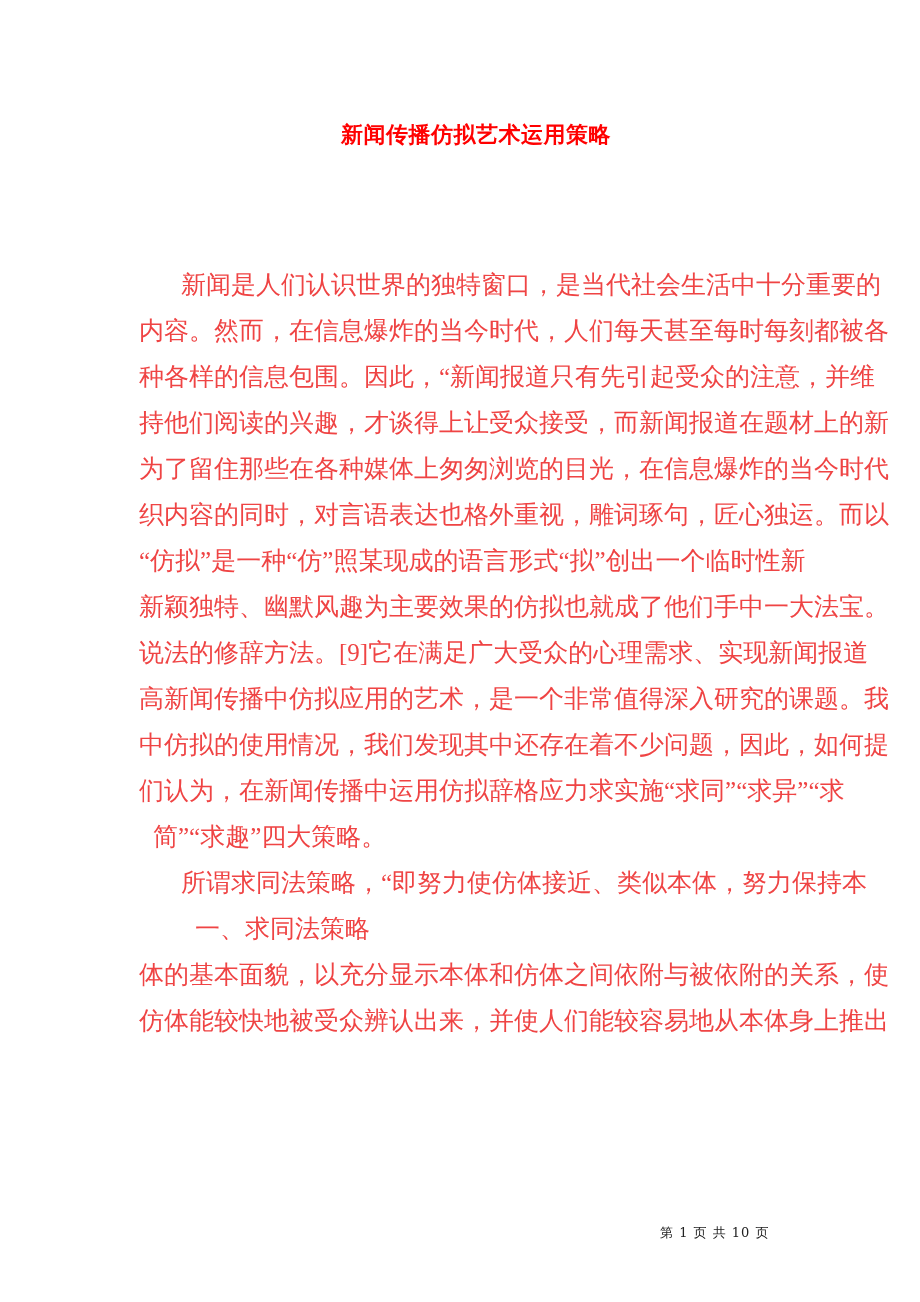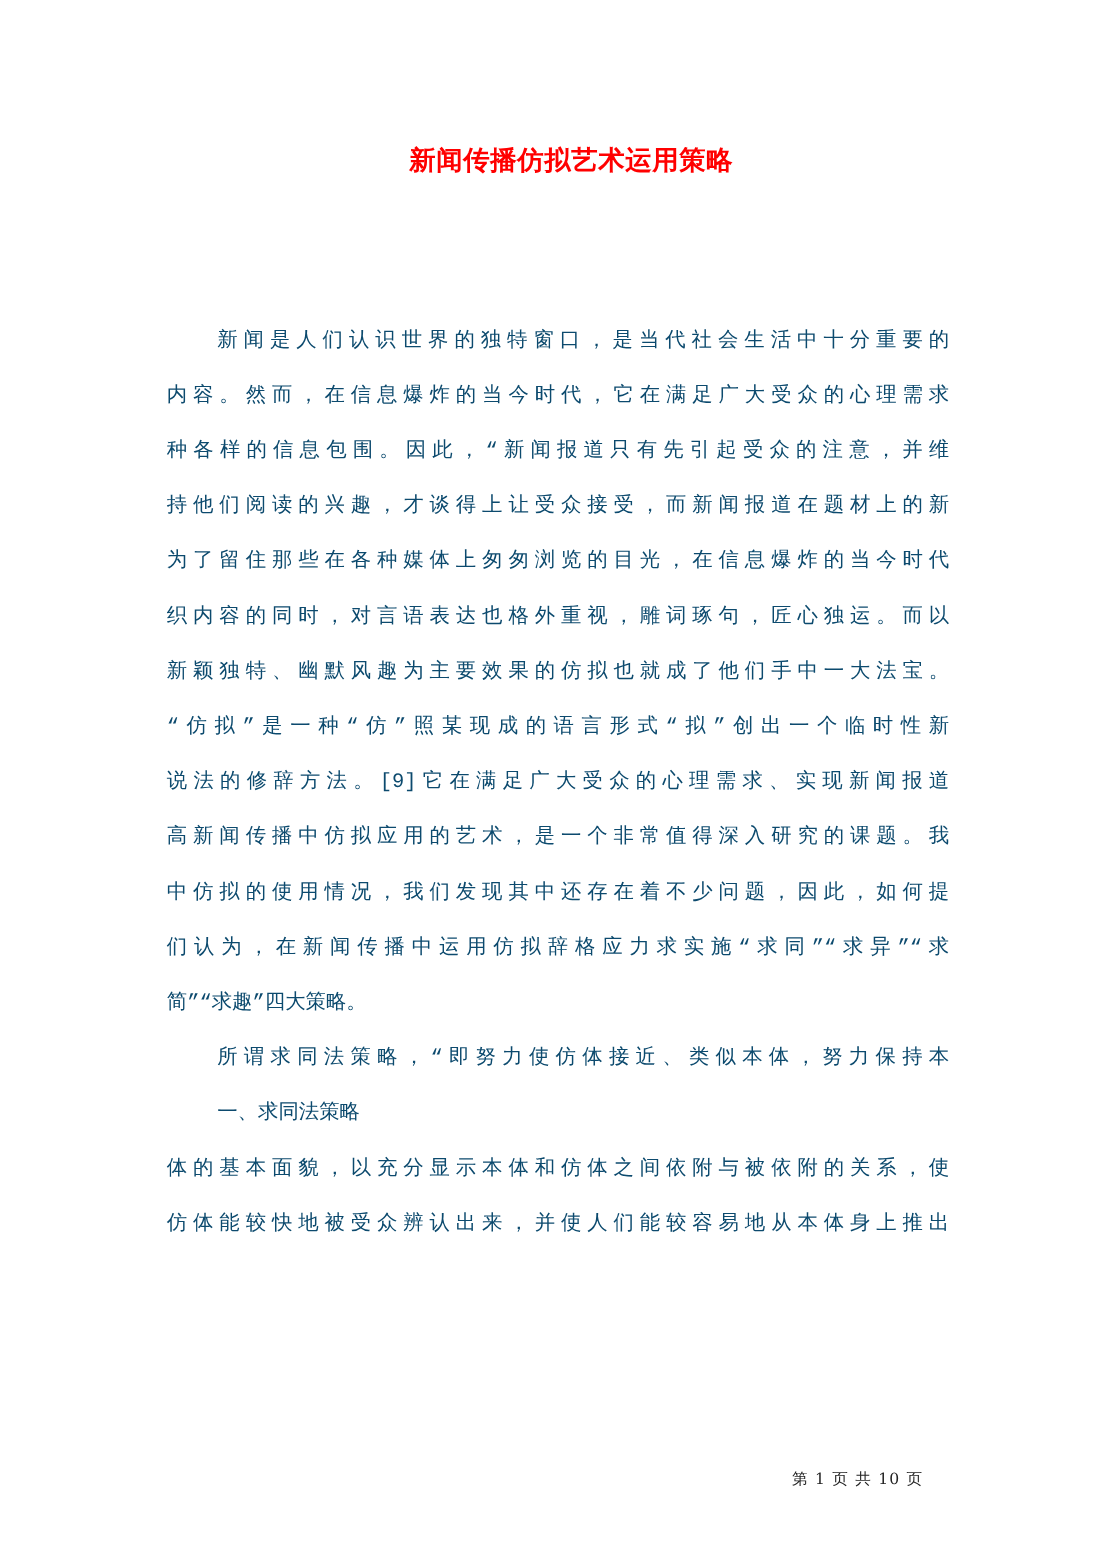--- a/index.html
+++ b/index.html
@@ -7,48 +7,48 @@
   .page { position: absolute; left: 0; top: 0; width: 920px; height: 1302px; background: #fff; }
   .title {
     position: absolute; left: 16px; width: 920px; top: 118px;
     text-align: center; color: #ff0000;
     font-family: "DejaVu Serif", "Liberation Serif", serif;
     font-size: 22px; font-weight: bold; letter-spacing: 0.5px;
     line-height: 32px;
   }
   .body {
     position: absolute; left: 139px; top: 262px; width: 652px;
-    font-family: Liberation Mono, monospace;
-    font-size: 17px; color: #0c4a6e;
+    font-family: Liberation Serif, serif;
+    font-size: 25px; color: #ef4444;
     line-height: 46px;
   }
   .line { display: block; white-space: nowrap; height: 46px; text-align: justify; text-align-last: justify; }
-  .line.last { text-align-last: left; }
+  .line.last { text-align-last: left; margin-left: 14px; }
   .line.indent { padding-left: 42px; }
   .footer {
     position: absolute; top: 1224px; left: 660px; width: 140px;
     font-family: "DejaVu Serif", "Liberation Serif", serif;
     font-size: 13px; color: #222; text-align: left; letter-spacing: 1px;
   }
 </style>
 </head>
 <body>
 
 <div class="page">
   <div class="title">新闻传播仿拟艺术运用策略</div>
 
   <div class="body">
     <span class="line indent">新闻是人们认识世界的独特窗口，是当代社会生活中十分重要的</span>
-    <span class="line">内容。然而，在信息爆炸的当今时代，它在满足广大受众的心理需求</span>
+    <span class="line">内容。然而，在信息爆炸的当今时代，人们每天甚至每时每刻都被各</span>
     <span class="line">种各样的信息包围。因此，“新闻报道只有先引起受众的注意，并维</span>
     <span class="line">持他们阅读的兴趣，才谈得上让受众接受，而新闻报道在题材上的新</span>
     <span class="line">为了留住那些在各种媒体上匆匆浏览的目光，在信息爆炸的当今时代</span>
     <span class="line">织内容的同时，对言语表达也格外重视，雕词琢句，匠心独运。而以</span>
+    <span class="line">“仿拟”是一种“仿”照某现成的语言形式“拟”创出一个临时性新</span>
     <span class="line">新颖独特、幽默风趣为主要效果的仿拟也就成了他们手中一大法宝。</span>
-    <span class="line">“仿拟”是一种“仿”照某现成的语言形式“拟”创出一个临时性新</span>
     <span class="line">说法的修辞方法。[9]它在满足广大受众的心理需求、实现新闻报道</span>
     <span class="line">高新闻传播中仿拟应用的艺术，是一个非常值得深入研究的课题。我</span>
     <span class="line">中仿拟的使用情况，我们发现其中还存在着不少问题，因此，如何提</span>
     <span class="line">们认为，在新闻传播中运用仿拟辞格应力求实施“求同”“求异”“求</span>
     <span class="line last">简”“求趣”四大策略。</span>
     <span class="line indent">所谓求同法策略，“即努力使仿体接近、类似本体，努力保持本</span>
     <span class="line indent last">一、求同法策略</span>
     <span class="line">体的基本面貌，以充分显示本体和仿体之间依附与被依附的关系，使</span>
     <span class="line">仿体能较快地被受众辨认出来，并使人们能较容易地从本体身上推出</span>
   </div>

